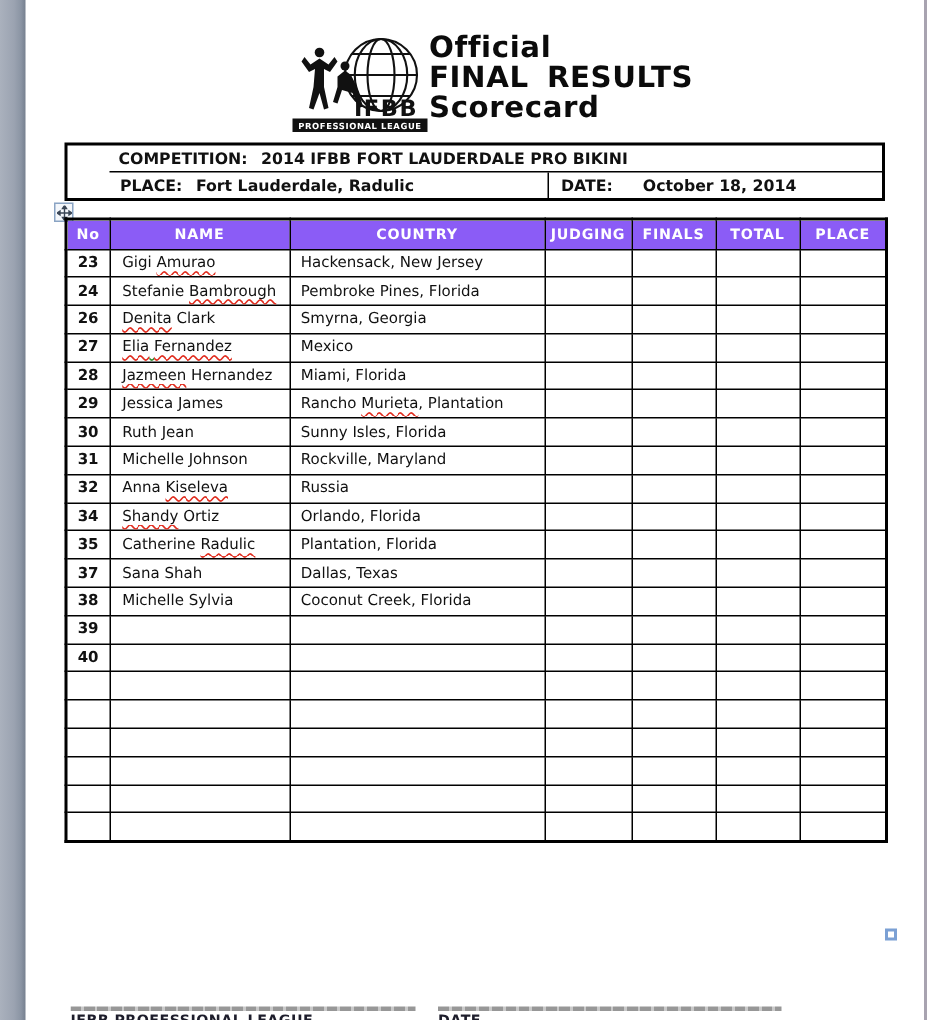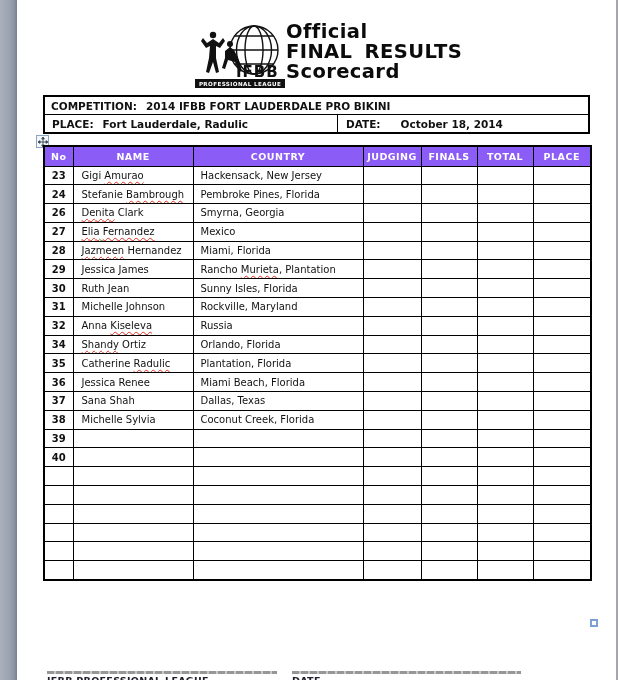--- a/index.html
+++ b/index.html
@@ -23,21 +23,21 @@
   .doc-title {
     position:absolute; left:286px; top:22px;
     font-size:19.5px; line-height:20px; font-weight:bold;
     letter-spacing:0.4px; word-spacing:5px; color:#0b0b0b;
   }
 
   
   .info-box {
     position:absolute; left:43px; top:95px; width:547px; height:39px;
     border:2px solid #000; background:#fff;
-    font-size:10.5px; font-weight:bold; color:#111;
+    font-size:10.5px; font-weight:bold; color:#111;padding-left:28px;
   }
   .info-row-top { height:18px; border-bottom:1.5px solid #000; display:flex; align-items:center; padding-left:6px; }
   .info-row-bottom { height:17.5px; display:flex; }
   .info-cell-place { width:293px; border-right:1.5px solid #000; display:flex; align-items:center; padding-left:7px; }
   .info-cell-date { flex:1; display:flex; align-items:center; padding-left:8px; }
   .info-label { white-space:pre; }
   .info-value { margin-left:9px; white-space:pre; }
   .info-cell-date .info-value { margin-left:20px; }
 
   
@@ -274,29 +274,20 @@
         <tr>
           <td class="c-no">35</td>
           <td class="c-name"><span>Catherine </span><span class="sq-red">Radulic</span></td>
           <td class="c-country"><span>Plantation, Florida</span></td>
           <td class="c-score"></td>
           <td class="c-score"></td>
           <td class="c-score"></td>
           <td class="c-score"></td>
         </tr>
         <tr>
-          <td class="c-no">36</td>
-          <td class="c-name"><span>Jessica Renee</span></td>
-          <td class="c-country"><span>Miami Beach, Florida</span></td>
-          <td class="c-score"></td>
-          <td class="c-score"></td>
-          <td class="c-score"></td>
-          <td class="c-score"></td>
-        </tr>
-        <tr>
           <td class="c-no">37</td>
           <td class="c-name"><span>Sana Shah</span></td>
           <td class="c-country"><span>Dallas, Texas</span></td>
           <td class="c-score"></td>
           <td class="c-score"></td>
           <td class="c-score"></td>
           <td class="c-score"></td>
         </tr>
         <tr>
           <td class="c-no">38</td>

